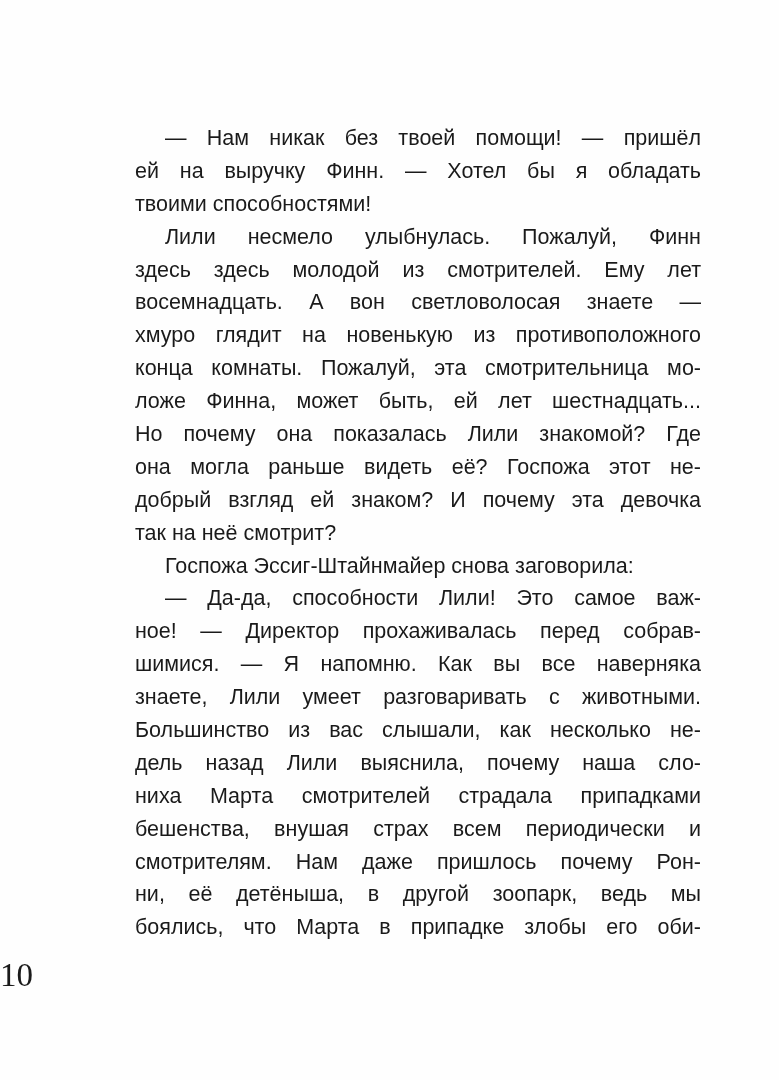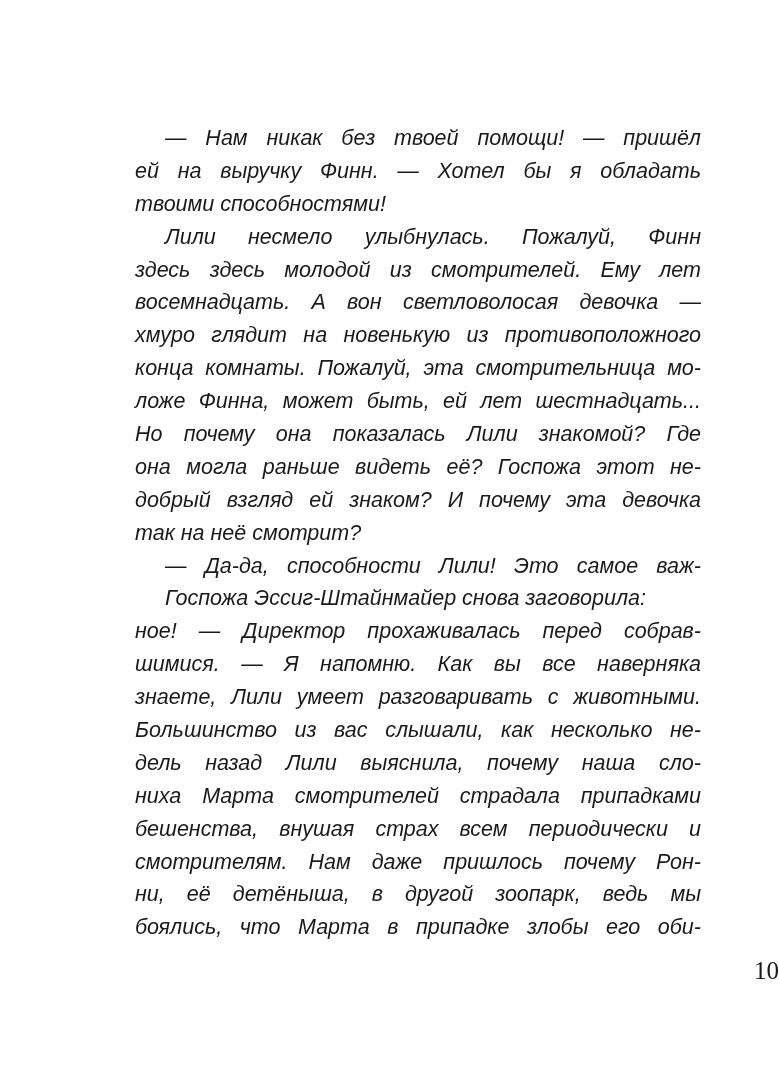--- a/index.html
+++ b/index.html
@@ -23,66 +23,65 @@
     }
     .text-block {
       position: absolute;
       left: 135px;
       top: 122px;
       width: 566px;
       font-family: "Liberation Sans", sans-serif;
       font-size: 21.5px;
       line-height: 32.9px;
       color: #1a1a1a;
-      font-style: italic;
     }
     .line {
       display: block;
       white-space: nowrap;
       text-align: justify;
       text-align-last: justify;
       height: 32.9px;
     }
     .line.last {
       text-align-last: left;
     }
     .line.indent {
       padding-left: 30px;
     }
     .page-number {
       position: absolute;
       left: 0;
       width: 779px;
       top: 957px;
-      text-align: right;
+      text-align: left;
       font-family: "Liberation Serif", serif;
-      font-size: 25px;
+      font-size: 33px;
       color: #1a1a1a;
     }
   </style>
 </head>
 <body>
 
 <div class="page">
   <div class="text-block">
     <span class="line indent">— Нам никак без твоей помощи! — пришёл</span>
     <span class="line">ей на выручку Финн. — Хотел бы я обладать</span>
     <span class="line last">твоими способностями!</span>
     <span class="line indent">Лили несмело улыбнулась. Пожалуй, Финн</span>
     <span class="line">здесь здесь молодой из смотрителей. Ему лет</span>
-    <span class="line">восемнадцать. А вон светловолосая девочка —</span>
+    <span class="line">восемнадцать. А вон светловолосая знаете —</span>
     <span class="line">хмуро глядит на новенькую из противоположного</span>
     <span class="line">конца комнаты. Пожалуй, эта смотрительница мо-</span>
     <span class="line">ложе Финна, может быть, ей лет шестнадцать...</span>
     <span class="line">Но почему она показалась Лили знакомой? Где</span>
     <span class="line">она могла раньше видеть её? Госпожа этот не-</span>
     <span class="line">добрый взгляд ей знаком? И почему эта девочка</span>
     <span class="line last">так на неё смотрит?</span>
+    <span class="line indent last">Госпожа Эссиг-Штайнмайер снова заговорила:</span>
     <span class="line indent">— Да-да, способности Лили! Это самое важ-</span>
-    <span class="line indent last">Госпожа Эссиг-Штайнмайер снова заговорила:</span>
     <span class="line">ное! — Директор прохаживалась перед собрав-</span>
     <span class="line">шимися. — Я напомню. Как вы все наверняка</span>
     <span class="line">знаете, Лили умеет разговаривать с животными.</span>
     <span class="line">Большинство из вас слышали, как несколько не-</span>
     <span class="line">дель назад Лили выяснила, почему наша сло-</span>
     <span class="line">ниха Марта смотрителей страдала припадками</span>
     <span class="line">бешенства, внушая страх всем периодически и</span>
     <span class="line">смотрителям. Нам даже пришлось почему Рон-</span>
     <span class="line">ни, её детёныша, в другой зоопарк, ведь мы</span>
     <span class="line">боялись, что Марта в припадке злобы его оби-</span>

